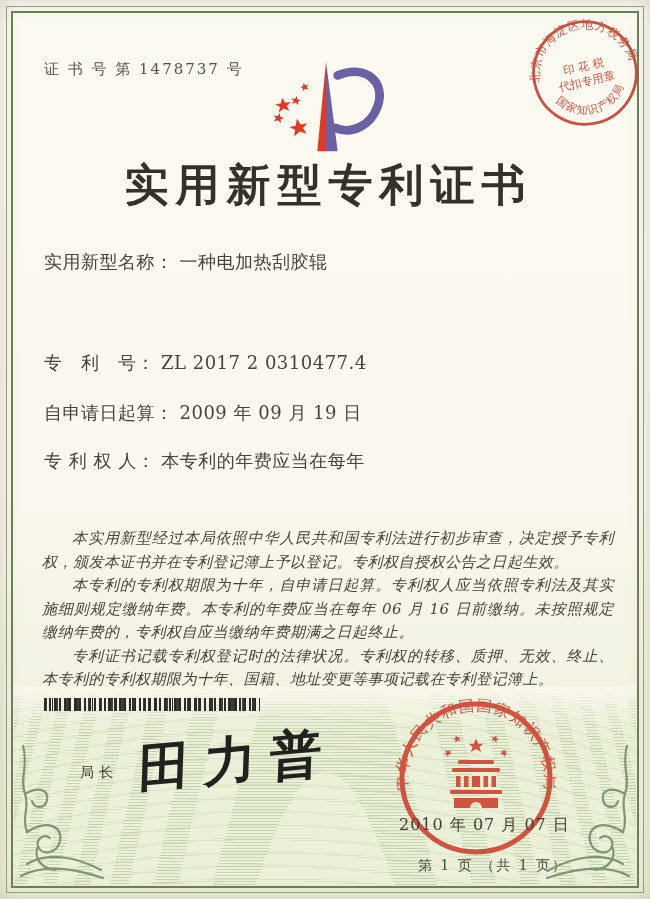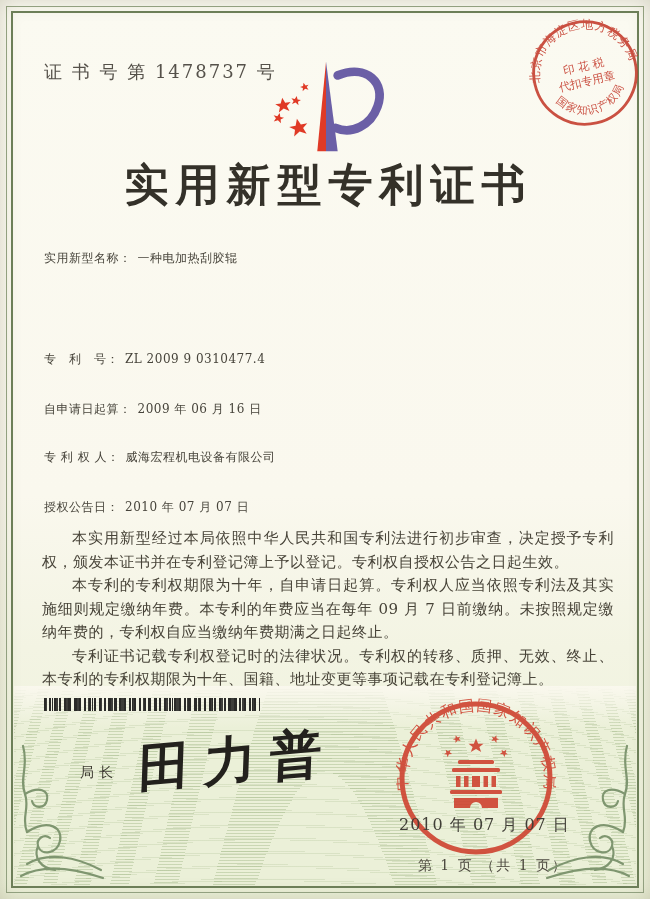--- a/index.html
+++ b/index.html
@@ -13,29 +13,29 @@
   .frame-inner{position:absolute;inset:11px;border:2px solid #6d8059;pointer-events:none;}
   .band{
     position:absolute;left:14px;right:14px;top:686px;bottom:14px;z-index:0;
     background-color:#ebf0d8;
     background-image:
       repeating-radial-gradient(180% 130% at 50% -350%, rgba(125,155,95,.30) 0 1px, rgba(0,0,0,0) 1px 6.5px),
       repeating-radial-gradient(160% 120% at 40% -300%, rgba(125,155,95,.16) 0 1px, rgba(0,0,0,0) 1px 9px);
   }
   .band-fade{position:absolute;left:14px;right:14px;top:686px;height:42px;z-index:0;
     background:linear-gradient(180deg,#faf8ee 0%,rgba(250,248,238,0) 100%);}
-  .cert-no{position:absolute;left:44px;top:60px;font-size:18px;letter-spacing:2px;color:#55514a;z-index:1;}
+  .cert-no{position:absolute;left:44px;top:60px;font-size:15px;letter-spacing:2px;color:#55514a;z-index:1;}
   .tax-stamp{position:absolute;left:528px;top:16px;width:114px;height:114px;transform:rotate(-13deg);z-index:2;opacity:.88;}
   .logo{position:absolute;left:252px;top:56px;width:150px;height:102px;z-index:1;}
   .title{position:absolute;left:0;right:0;top:156px;text-align:center;font-size:44px;font-weight:700;
     letter-spacing:7px;text-indent:7px;color:#343129;z-index:1;}
-  .field-row{position:absolute;left:44px;font-size:12px;color:#47443b;letter-spacing:.5px;white-space:nowrap;z-index:1;}
+  .field-row{position:absolute;left:44px;font-size:18px;color:#47443b;letter-spacing:.5px;white-space:nowrap;z-index:1;}
   .field-value{margin-left:6px;}
   .paras{position:absolute;left:42px;right:36px;top:527px;z-index:1;}
-  .paras p{margin:0;text-indent:2em;font-size:15px;line-height:23.5px;text-align:justify;color:#474338;letter-spacing:.5px;}
+  .paras p{margin:0;text-indent:2em;font-size:15px;line-height:23.5px;text-align:justify;color:#474338;letter-spacing:.5px;font-style:italic;}
   .barcode{position:absolute;left:44px;top:698px;width:216px;height:13px;z-index:1;
     background-image:
       repeating-linear-gradient(90deg,#2a2a28 0 2px,rgba(0,0,0,0) 2px 5px),
       repeating-linear-gradient(90deg,#2a2a28 0 1px,rgba(0,0,0,0) 1px 8px),
       repeating-linear-gradient(90deg,rgba(42,42,40,.9) 0 3px,rgba(0,0,0,0) 3px 11px);}
   .sig-title{position:absolute;left:80px;top:764px;font-size:14px;letter-spacing:5px;color:#3c3930;z-index:3;}
   .sig-name{position:absolute;left:138px;top:726px;font-size:52px;font-weight:700;color:#23211d;
     letter-spacing:14px;transform:rotate(-5deg) skewX(-7deg);z-index:3;font-family:"DejaVu Serif",serif;}
   .main-seal{position:absolute;left:396px;top:698px;width:160px;height:160px;z-index:2;opacity:.92;}
   .seal-date{position:absolute;left:399px;top:815px;font-size:16px;color:#403e37;letter-spacing:1px;z-index:3;white-space:nowrap;}
@@ -89,35 +89,32 @@
     </g>
     <path d="M 86,20 C 116,8 136,28 127,52 C 120,72 100,81 84,74" fill="none" stroke="#6b5fa6" stroke-width="9" stroke-linecap="round"></path>
   </svg>
 
   <div class="title">实用新型专利证书</div>
 
   <div class="field-row" style="top:250px">
     <span>实用新型名称：</span><span class="field-value">一种电加热刮胶辊</span>
   </div>
   <div class="field-row" style="top:351px">
-    <span>专　利　号：</span><span class="field-value">ZL 2009 9 0310477.4</span>
+    <span>专　利　号：</span><span class="field-value">ZL 2017 2 0310477.4</span>
   </div>
   <div class="field-row" style="top:401px">
-    <span>自申请日起算：</span><span class="field-value">2009 年 06 月 16 日</span>
+    <span>自申请日起算：</span><span class="field-value">2009 年 09 月 19 日</span>
   </div>
   <div class="field-row" style="top:449px">
-    <span>专 利 权 人：</span><span class="field-value">威海宏程机电设备有限公司</span>
-  </div>
-  <div class="field-row" style="top:499px">
-    <span>授权公告日：</span><span class="field-value">2010 年 07 月 07 日</span>
+    <span>专 利 权 人：</span><span class="field-value">本专利的年费应当在每年</span>
   </div>
 
   <div class="paras">
     <p>本实用新型经过本局依照中华人民共和国专利法进行初步审查，决定授予专利权，颁发本证书并在专利登记簿上予以登记。专利权自授权公告之日起生效。</p>
-    <p>本专利的专利权期限为十年，自申请日起算。专利权人应当依照专利法及其实施细则规定缴纳年费。本专利的年费应当在每年 09 月 7 日前缴纳。未按照规定缴纳年费的，专利权自应当缴纳年费期满之日起终止。</p>
+    <p>本专利的专利权期限为十年，自申请日起算。专利权人应当依照专利法及其实施细则规定缴纳年费。本专利的年费应当在每年 06 月 16 日前缴纳。未按照规定缴纳年费的，专利权自应当缴纳年费期满之日起终止。</p>
     <p>专利证书记载专利权登记时的法律状况。专利权的转移、质押、无效、终止、本专利的专利权期限为十年、国籍、地址变更等事项记载在专利登记簿上。</p>
   </div>
 
   <div class="barcode"></div>
 
   <div class="sig-title">局长</div>
   <div class="sig-name">田力普</div>
 
   <svg class="main-seal" viewBox="0 0 160 160">
     <circle cx="80" cy="80" r="74" fill="none" stroke="#cf4634" stroke-width="5"></circle>

